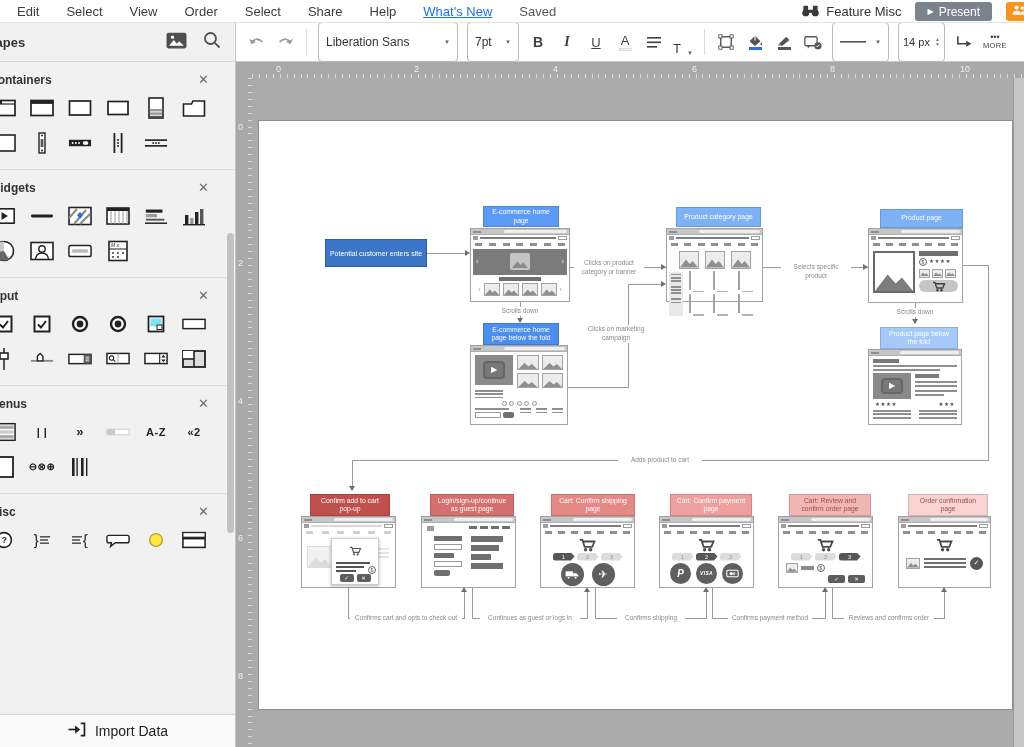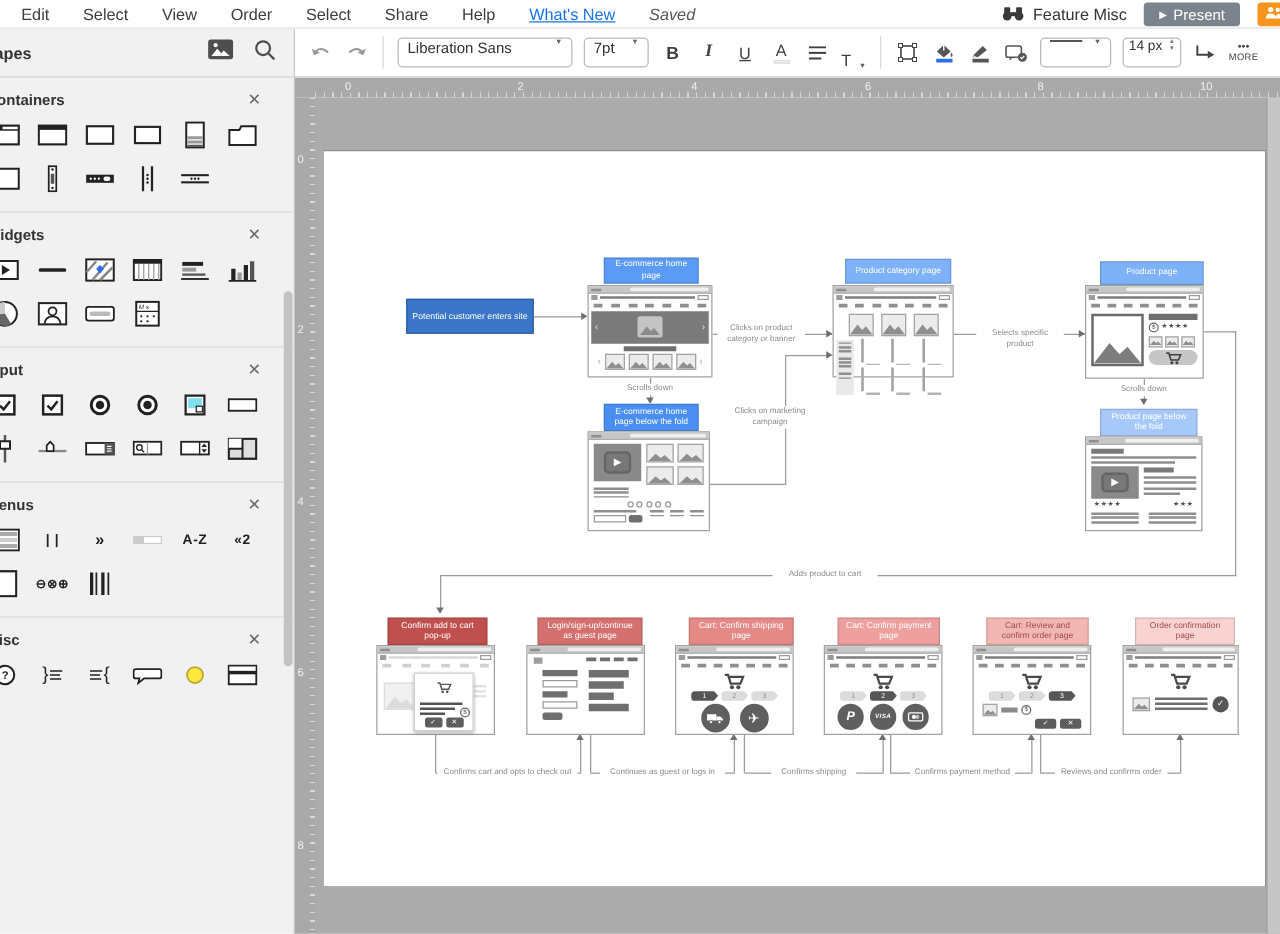--- a/index.html
+++ b/index.html
@@ -2,21 +2,21 @@
 <html><head>
 <meta charset="utf-8">
 <style>
   * { margin:0; padding:0; box-sizing:border-box; }
   html,body { width:1024px; height:747px; overflow:hidden; font-family:"Liberation Sans",sans-serif; background:#fff; }
 
   
   #menubar { position:absolute; left:0; top:0; width:1024px; height:23px; background:#fff; border-bottom:1px solid #e2e2e2; display:flex; align-items:center; gap:27px; padding-left:17px; font-size:13px; color:#3c3c3c; overflow:hidden; z-index:30; }
   .mitem { cursor:default; white-space:nowrap; }
   .mitem.hl { color:#1a73e8; text-decoration:underline; }
-  .mitem.muted { color:#555;font-style:italic; }
+  .mitem.muted { color:#555; }
   #menu-right { position:absolute; right:0; top:0; height:23px; display:flex; align-items:center; gap:14px; }
   #feature-find { display:flex; align-items:center; gap:6px; font-size:13px; color:#333; }
   #present-btn { height:19px; background:#7b838d; color:#fff; border-radius:3px; font-size:12px; display:flex; align-items:center; gap:5px; padding:0 12px; }
   #present-btn .play { font-size:8px; }
   #collab-btn { width:44px; height:19px; background:#f7941d; border-radius:3px; margin-right:-26px; display:flex; align-items:center; padding-left:5px; }
 
   
   #sidebar { position:absolute; left:0; top:23px; width:236px; bottom:0; background:#f1f1f1; border-right:1px solid #c6c6c6; overflow:hidden; }
   #sb-header { height:39px; border-bottom:1px solid #d6d6d6; display:flex; align-items:center; position:relative; }
   #sb-title { font-size:13px; font-weight:bold; color:#333; margin-left:-21px; }
@@ -28,21 +28,21 @@
   .srow { display:flex; align-items:center; gap:14px; margin:0 0 14px -8px; }
   .shp { width:24px; height:21px; display:flex; align-items:center; justify-content:center; }
   .ticon { font-size:11px; font-weight:bold; color:#222; letter-spacing:.5px; white-space:nowrap; }
   #import-bar { position:absolute; left:0; right:0; bottom:0; height:33px; background:#fafafa; border-top:1px solid #d2d2d2; display:flex; align-items:center; justify-content:center; gap:9px; font-size:14px; color:#222; }
   #sb-scroll { position:absolute; right:1px; top:210px; width:7px; height:300px; background:#c2c2c2; border-radius:4px; }
 
   
   #toolbar { position:absolute; left:236px; top:23px; right:0; height:39px; background:#fff; border-bottom:1px solid #cacaca; display:flex; align-items:center; gap:9px; padding:0 10px; z-index:20; }
   .tb-sep { width:1px; height:26px; background:#dadada; margin:0 2px; }
   .tb-btn { display:flex; flex-direction:column; align-items:center; justify-content:center; min-width:20px; height:28px; color:#3f3f3f; }
-  .dd { height:24px; border:1px solid #b9b9b9; border-radius:4px; background:#fff; display:flex; align-items:flex-start; justify-content:space-between; padding:0 7px; font-size:12px; color:#333; }
+  .dd { height:40px; border:1px solid #b9b9b9; border-radius:4px; background:#fff; display:flex; align-items:center; justify-content:space-between; padding:0 7px; font-size:12px; color:#333; }
   .caret { font-size:6px; color:#666; margin-left:6px; }
   .tb-b { font-weight:bold; font-size:14px; }
   .tb-i { font-family:"Liberation Serif",serif; font-style:italic; font-weight:bold; font-size:14px; }
   .tb-u { text-decoration:underline; font-size:13px; }
   .tb-a { font-size:13px; line-height:1; }
   .ubar { width:13px; height:3px; margin-top:1px; }
   .more { font-size:7.5px; color:#444; letter-spacing:.3px; }
   .dots3 { font-size:9px; color:#444; line-height:.7; }
   #stroke-box { width:47px; }
   #stroke-box .steppers { display:flex; flex-direction:column; font-size:5px; color:#777; line-height:1.1; }
@@ -682,20 +682,28 @@
           <svg width="26" height="18" viewBox="0 0 26 18">
             <rect x="1" y="1" width="24" height="16" fill="#fff" stroke="#222" stroke-width="1.7"></rect>
             <rect x="1" y="1" width="24" height="5" fill="#fff" stroke="#222" stroke-width="1.2"></rect>
             <rect x="1" y="6" width="24" height="2.4" fill="#222"></rect>
           </svg>
         </span>
     </div>
   </div>
 
   <div id="sb-scroll"></div>
+  <div id="import-bar">
+    <span><svg width="19" height="15" viewBox="0 0 20 16">
+          <path d="M1.5 8 h9" stroke="#222" stroke-width="1.8"></path>
+          <path d="M8.5 3.6 l5.4 4.4 -5.4 4.4 z" fill="#222"></path>
+          <path d="M14.5 1.5 h4 v13 h-4" fill="none" stroke="#222" stroke-width="1.8"></path>
+        </svg></span>
+    <span>Import Data</span>
+  </div>
 </div>
 
 <div id="ruler-corner"></div>
 <div id="hruler">
   <span class="rnum" style="left:24px;top:2px">0</span>
   <span class="rnum" style="left:162px;top:2px">2</span>
   <span class="rnum" style="left:301px;top:2px">4</span>
   <span class="rnum" style="left:440px;top:2px">6</span>
   <span class="rnum" style="left:578px;top:2px">8</span>
   <span class="rnum" style="left:708px;top:2px">10</span>

